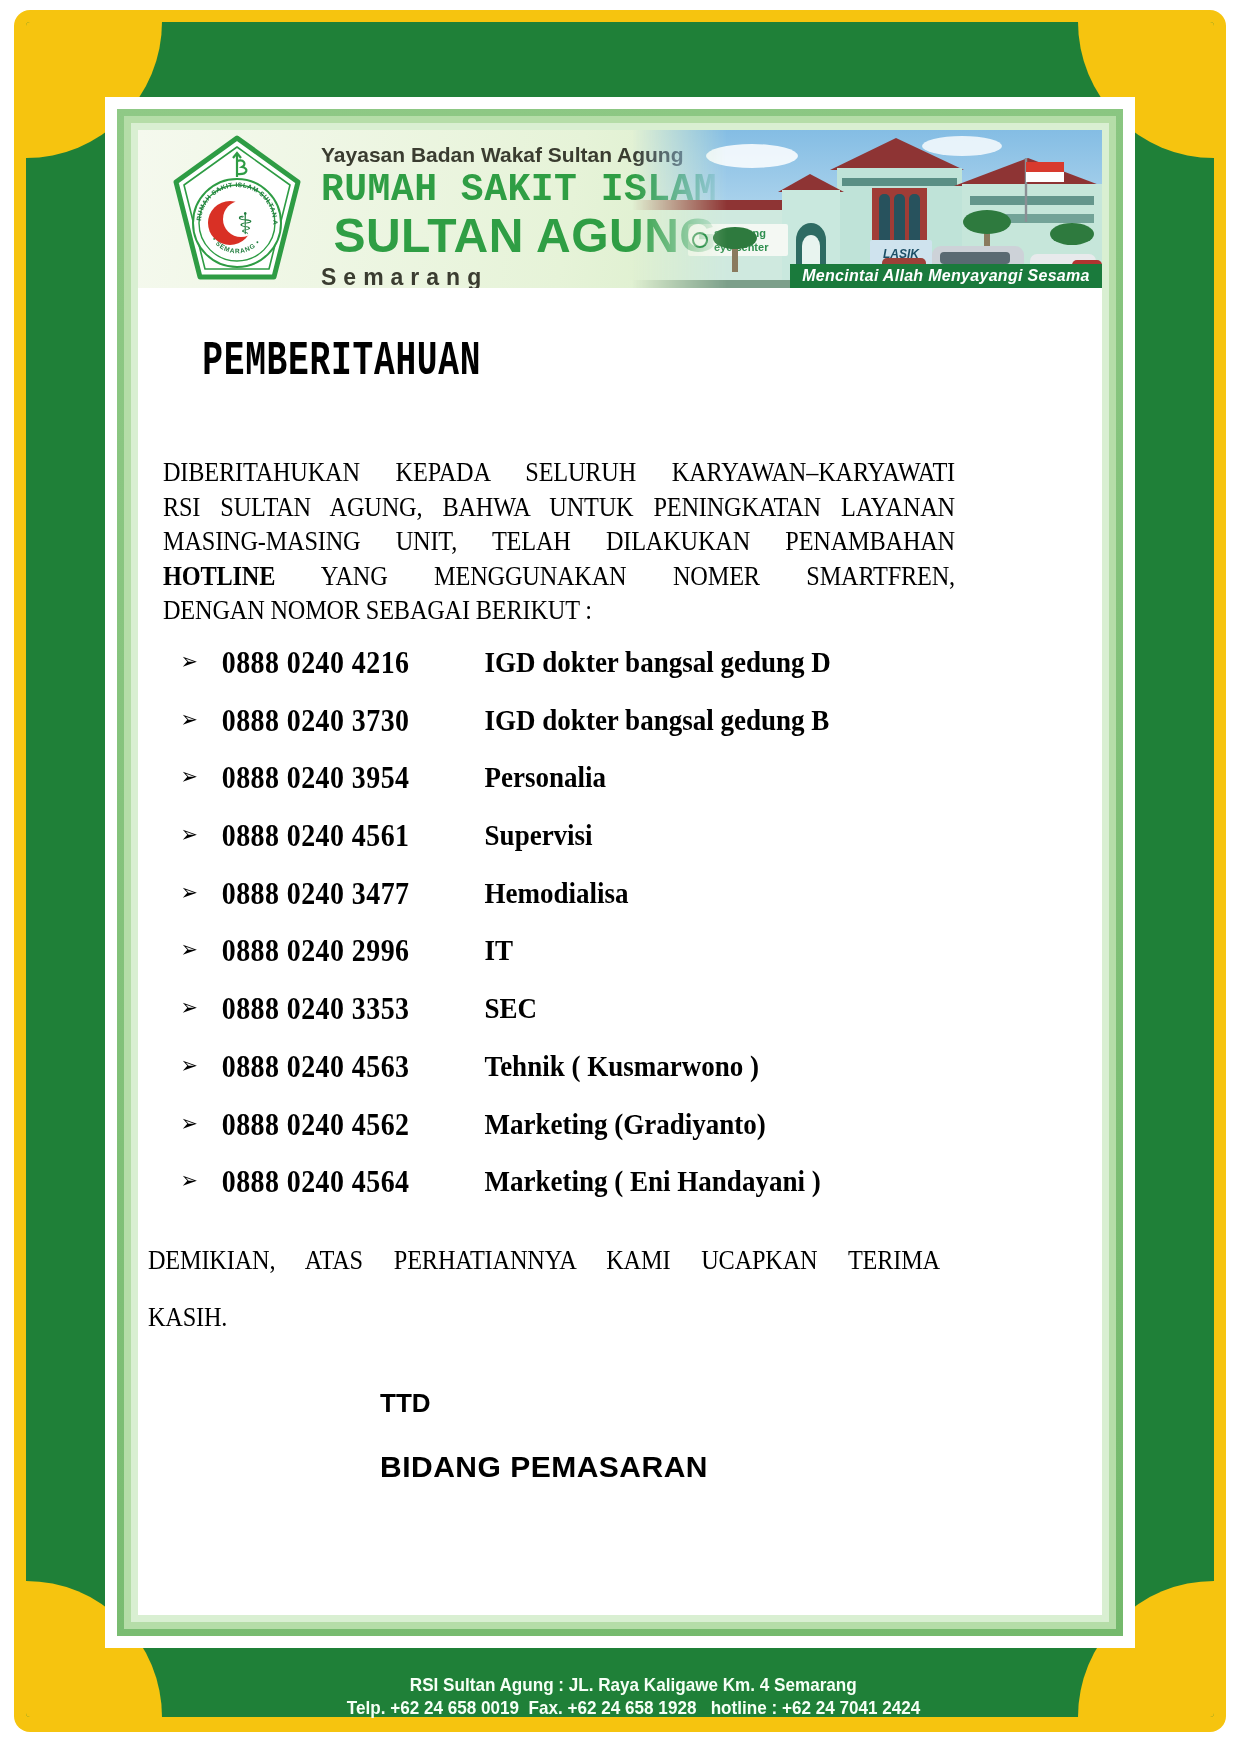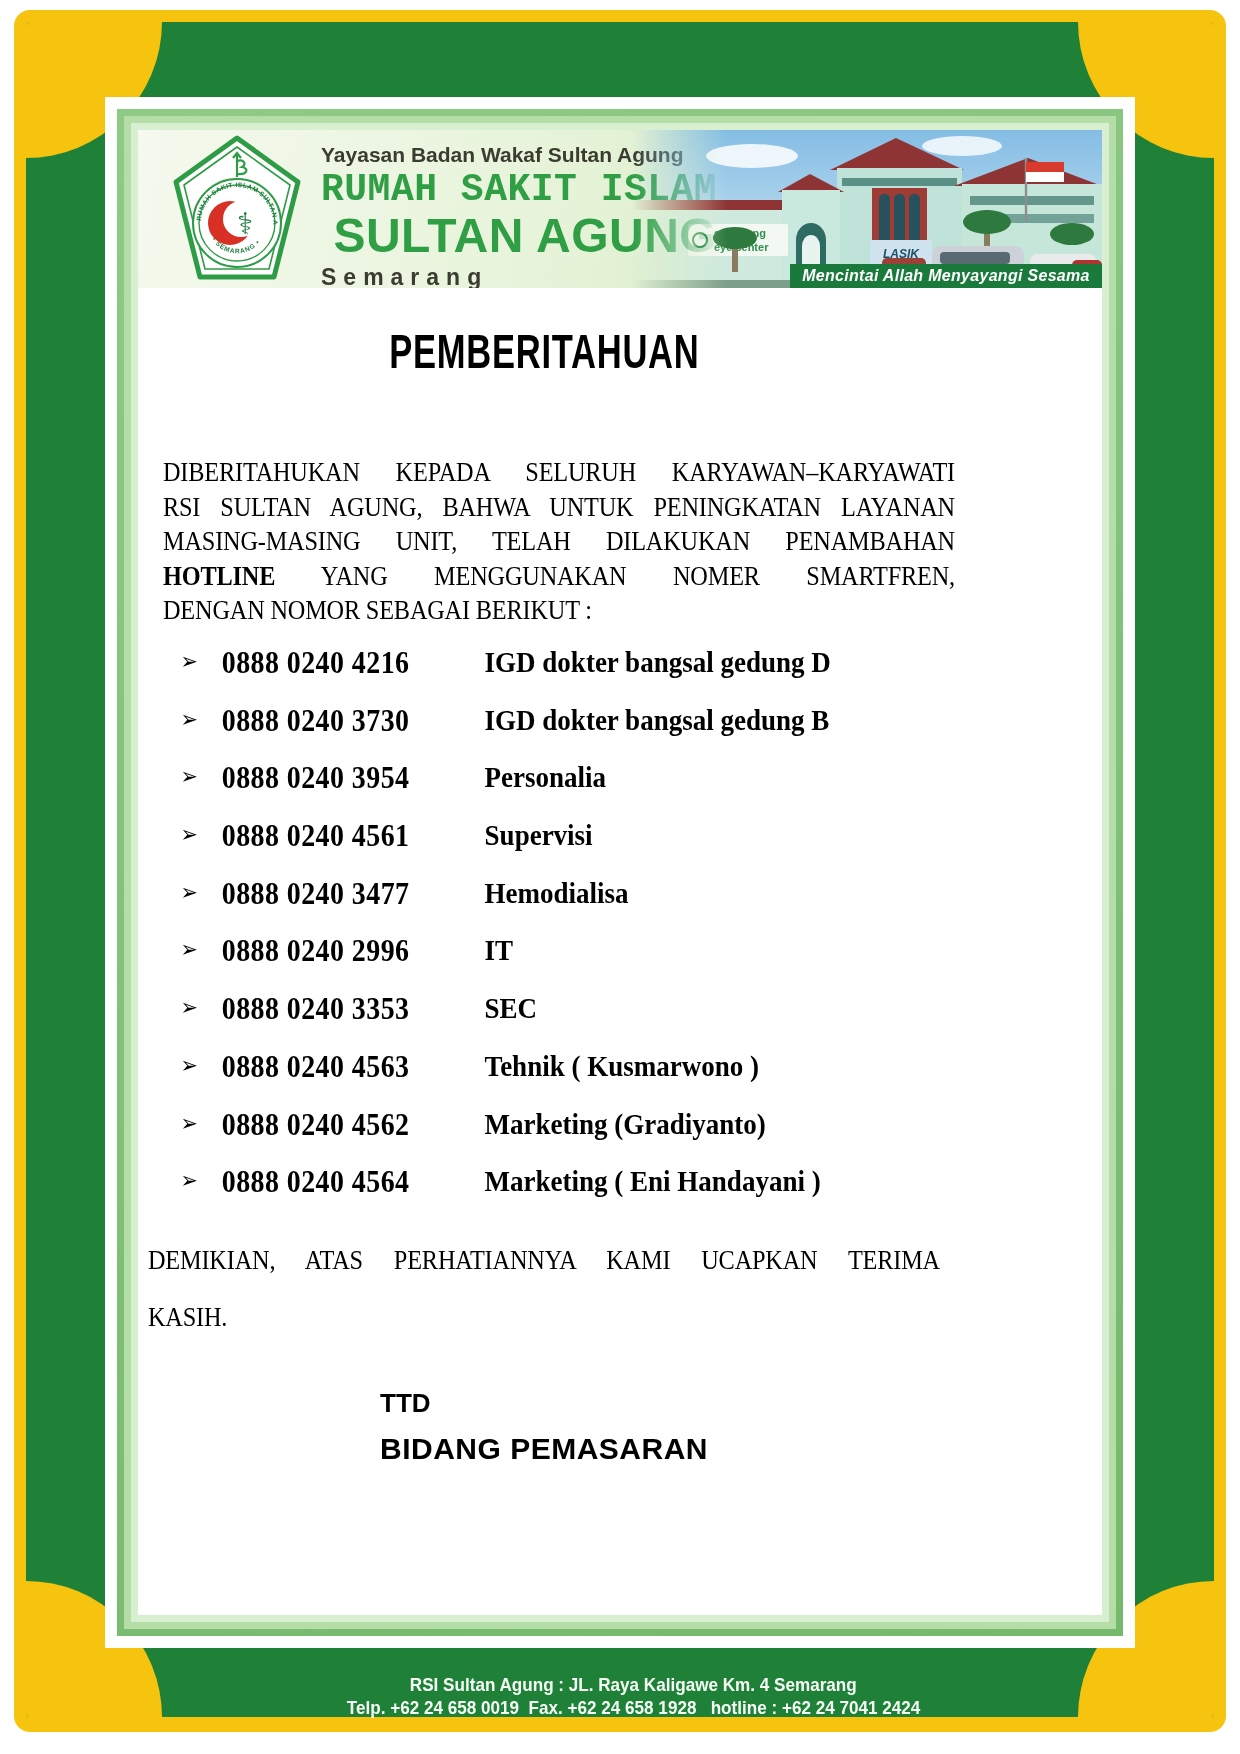--- a/index.html
+++ b/index.html
@@ -34,21 +34,21 @@
   .ht-sa{font-size:48px;font-weight:800;color:#2f9e44;margin-top:3px;letter-spacing:.5px;text-align:right;}
   .ht-city{font-size:23px;font-weight:700;color:#3a3c30;letter-spacing:7px;margin-top:6px;}
   .photo{position:absolute;right:0;top:0;width:470px;height:158px;
          -webkit-mask-image:linear-gradient(90deg,rgba(0,0,0,0) 0,#000 95px);
          mask-image:linear-gradient(90deg,rgba(0,0,0,0) 0,#000 95px);}
   .tagline{position:absolute;right:0;bottom:0;width:312px;height:24px;background:#1a7a3c;
            color:#fff;font-style:italic;font-weight:700;font-size:16px;line-height:24px;
            text-align:center;letter-spacing:.3px;margin-top:34px;}
 
   
-  .title-wrap{position:absolute;left:148px;top:324px;width:792px;text-align:center;}
+  .title-wrap{position:absolute;left:148px;top:334px;width:792px;font-family:Liberation Mono, monospace;}
   .title{display:inline-block;font-size:48px;font-weight:900;letter-spacing:1px;
          transform:scaleX(.72);transform-origin:50% 50%;white-space:nowrap;}
 
   .notice-body{position:absolute;left:163px;top:455px;width:792px;}
   .para-line{width:880px;transform:scaleX(.9);transform-origin:0 0;
              font-family:"Liberation Serif",serif;font-size:27px;line-height:34.5px;
              letter-spacing:-.2px;white-space:normal;}
   .jfy{text-align:justify;text-align-last:justify;}
   .b{font-weight:bold;}
 
@@ -60,21 +60,21 @@
   .hl-unit{position:absolute;left:374px;top:0;font-family:"Liberation Serif",serif;
            font-weight:bold;font-size:30px;}
 
   .closing{position:absolute;left:148px;top:1243px;width:792px;}
   .close-line{width:880px;transform:scaleX(.9);transform-origin:0 0;
               font-family:"Liberation Serif",serif;font-size:27px;line-height:34px;
               letter-spacing:-.2px;margin-bottom:23px;}
 
   .sig{position:absolute;left:380px;top:1388px;width:560px;}
   .sig-ttd{font-size:26px;font-weight:700;}
-  .sig-dept{font-size:30px;font-weight:700;margin-top:13px;letter-spacing:.5px;}
+  .sig-dept{font-size:30px;font-weight:700;margin-top:31px;letter-spacing:.5px;}
 
   
   .footer{position:absolute;left:26px;top:1650px;width:1188px;text-align:center;color:#f6fff6;}
   .f-line{height:23px;line-height:23px;font-weight:700;white-space:pre;}
   .f-line span{display:inline-block;transform:scaleX(.9);transform-origin:50% 50%;
                font-size:19px;white-space:pre;}
   .f-line.small span{font-size:18px;}
 </style>
 </head>
 <body>

